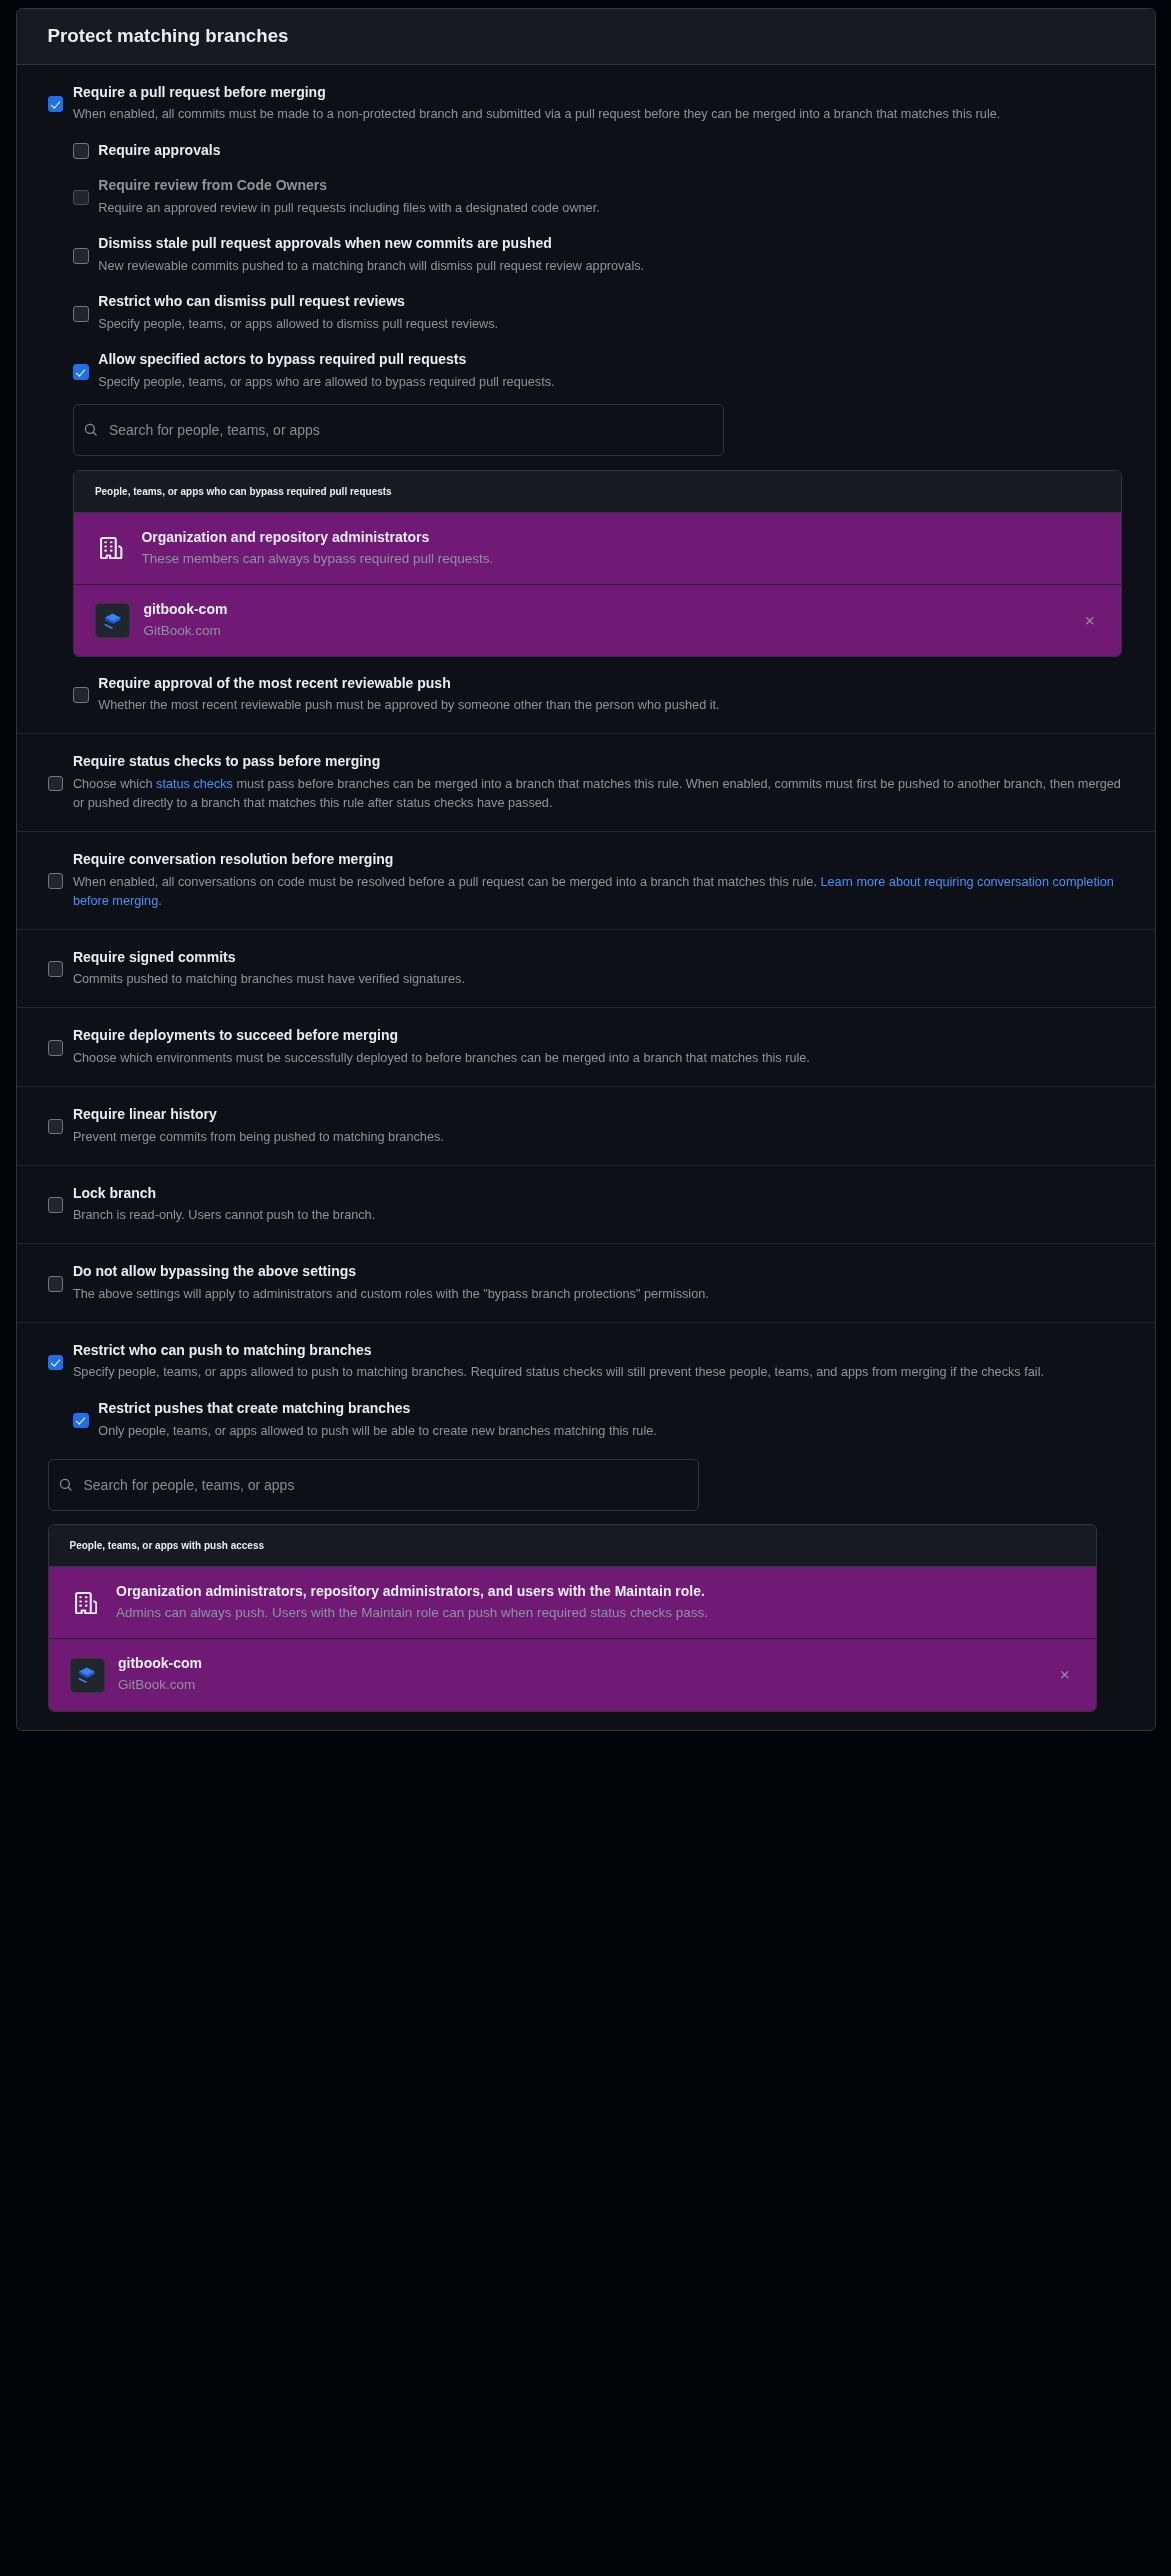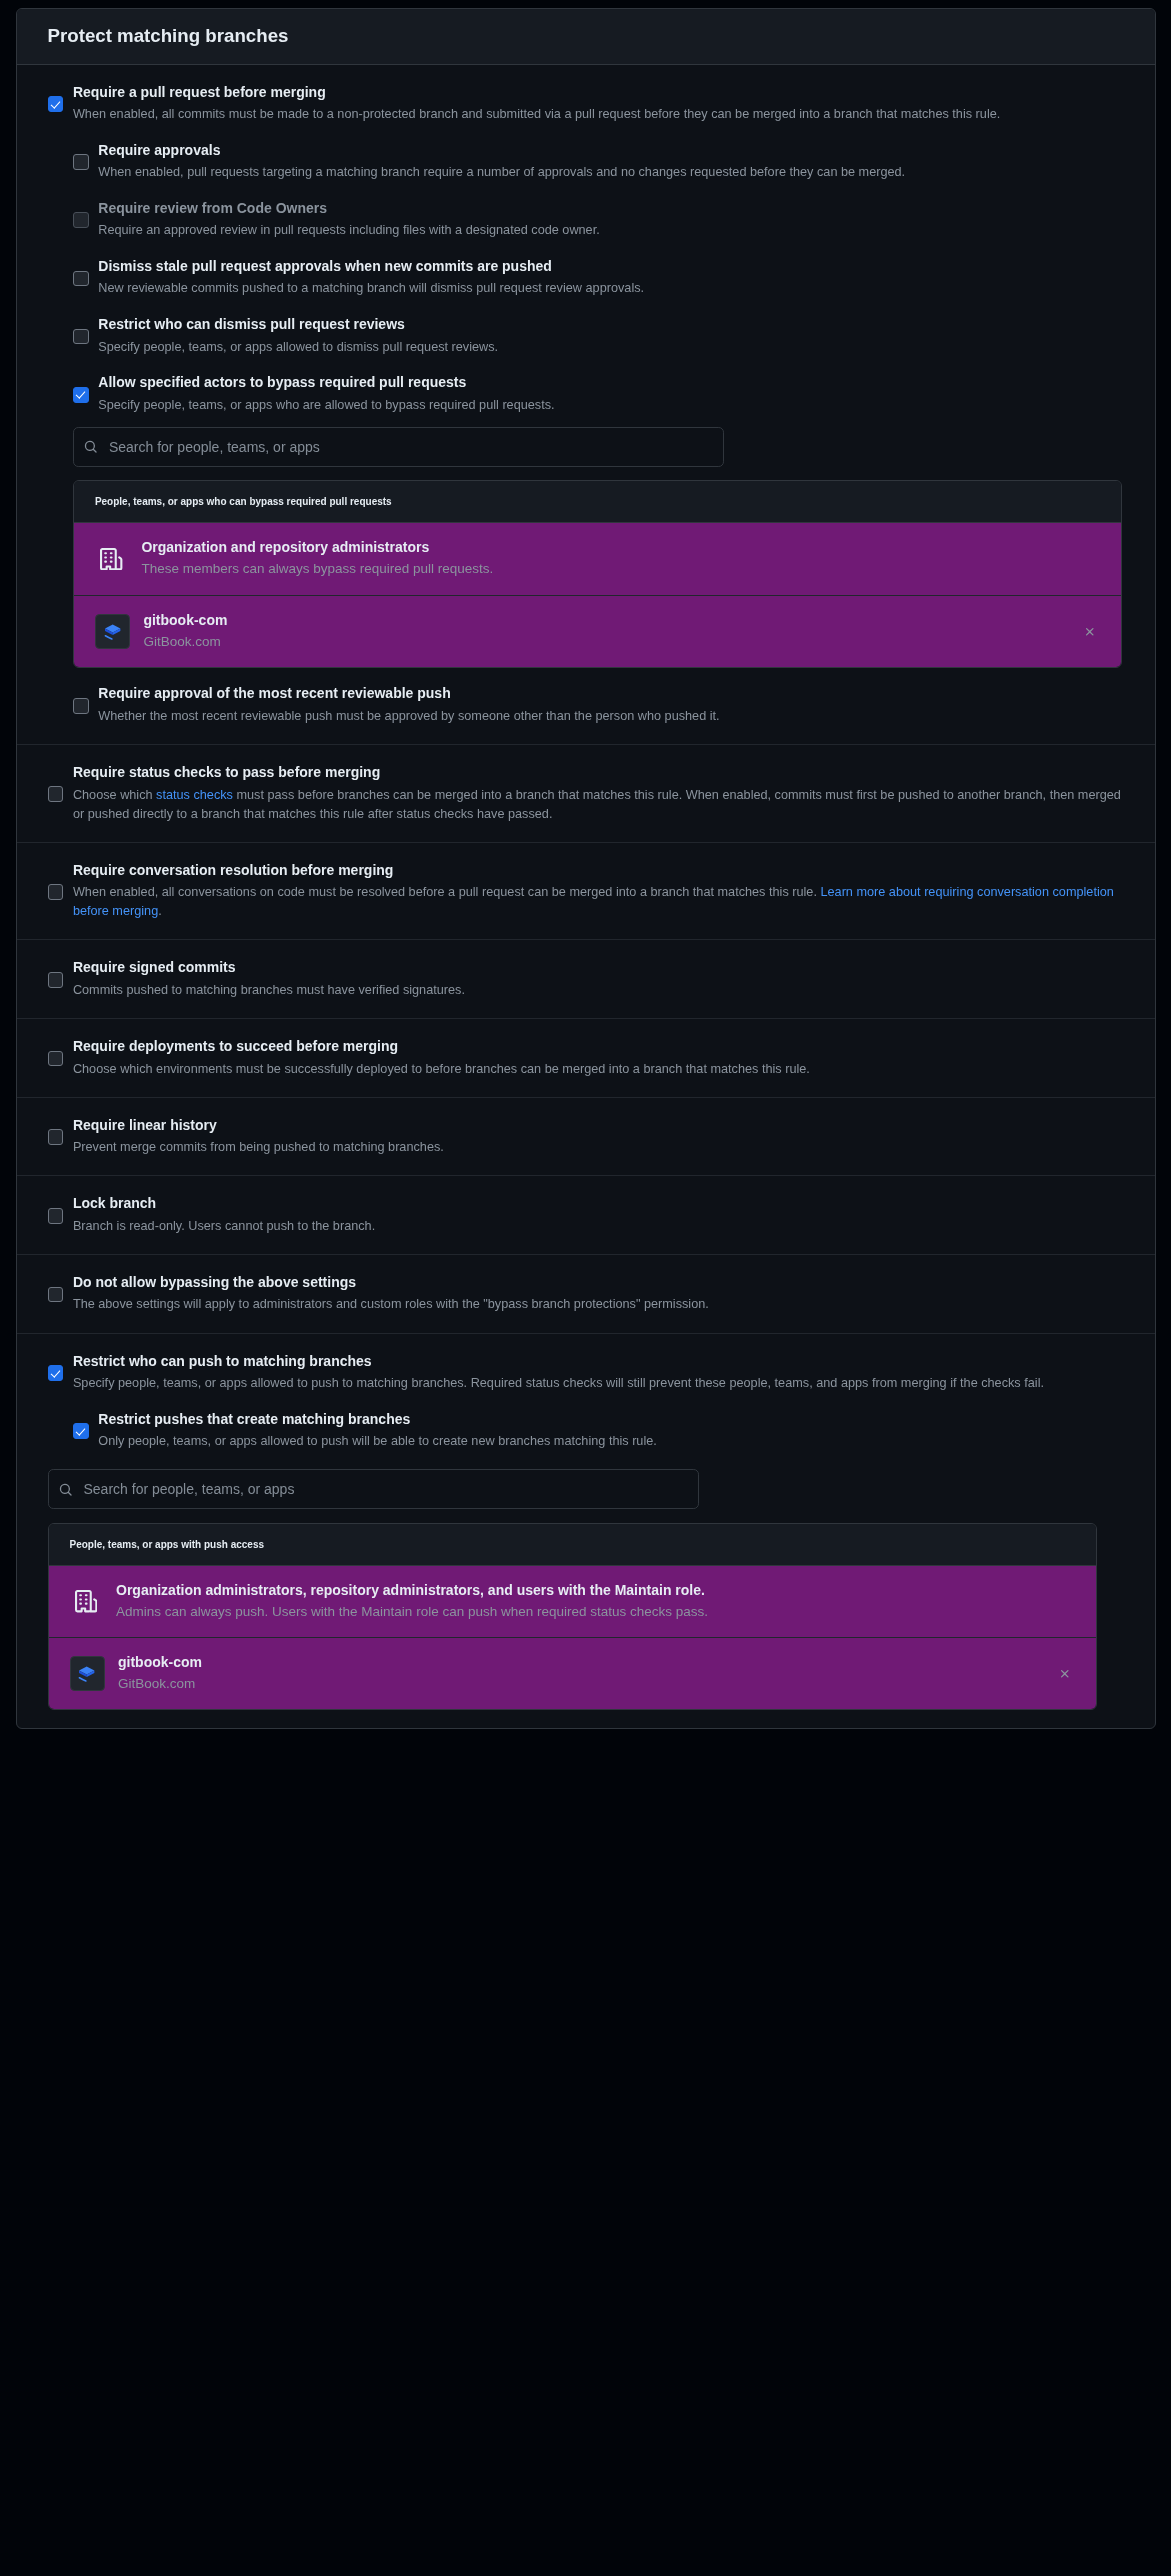--- a/index.html
+++ b/index.html
@@ -91,21 +91,21 @@
   .desc a { color: #4493f8; text-decoration: none; }
   .sub-block {
     margin-left: 25.4px;
     margin-top: 16.5px;
   }
   .sub-block:first-child { margin-top: 0; }
 
   .search-box {
     margin-top: 12px;
     width: 651px;
-    height: 40px;
+    height: 52px;
     border: 0.7px solid #30363d;
     border-radius: 5.2px;
     background: #0d1117;
     display: flex;
     align-items: center;
     padding: 0 10.5px;
     box-sizing: border-box;
   }
   .search-box input {
     flex: 1;
@@ -198,21 +198,20 @@
           <div class="label">Require a pull request before merging</div>
           <div class="desc">When enabled, all commits must be made to a non-protected branch and submitted via a pull request before they can be merged into a branch that matches this rule.</div>
         </div>
       </div>
 
       <div class="sub-block">
         <div class="row">
           <div class="cb"></div>
           <div>
             <div class="label">Require approvals</div>
-            <div class="desc">When enabled, pull requests targeting a matching branch require a number of approvals and no changes requested before they can be merged.</div>
           </div>
         </div>
       </div>
 
       <div class="sub-block">
         <div class="row">
           <div class="cb disabled"></div>
           <div>
             <div class="label muted">Require review from Code Owners</div>
             <div class="desc">Require an approved review in pull requests including files with a designated code owner.</div>

